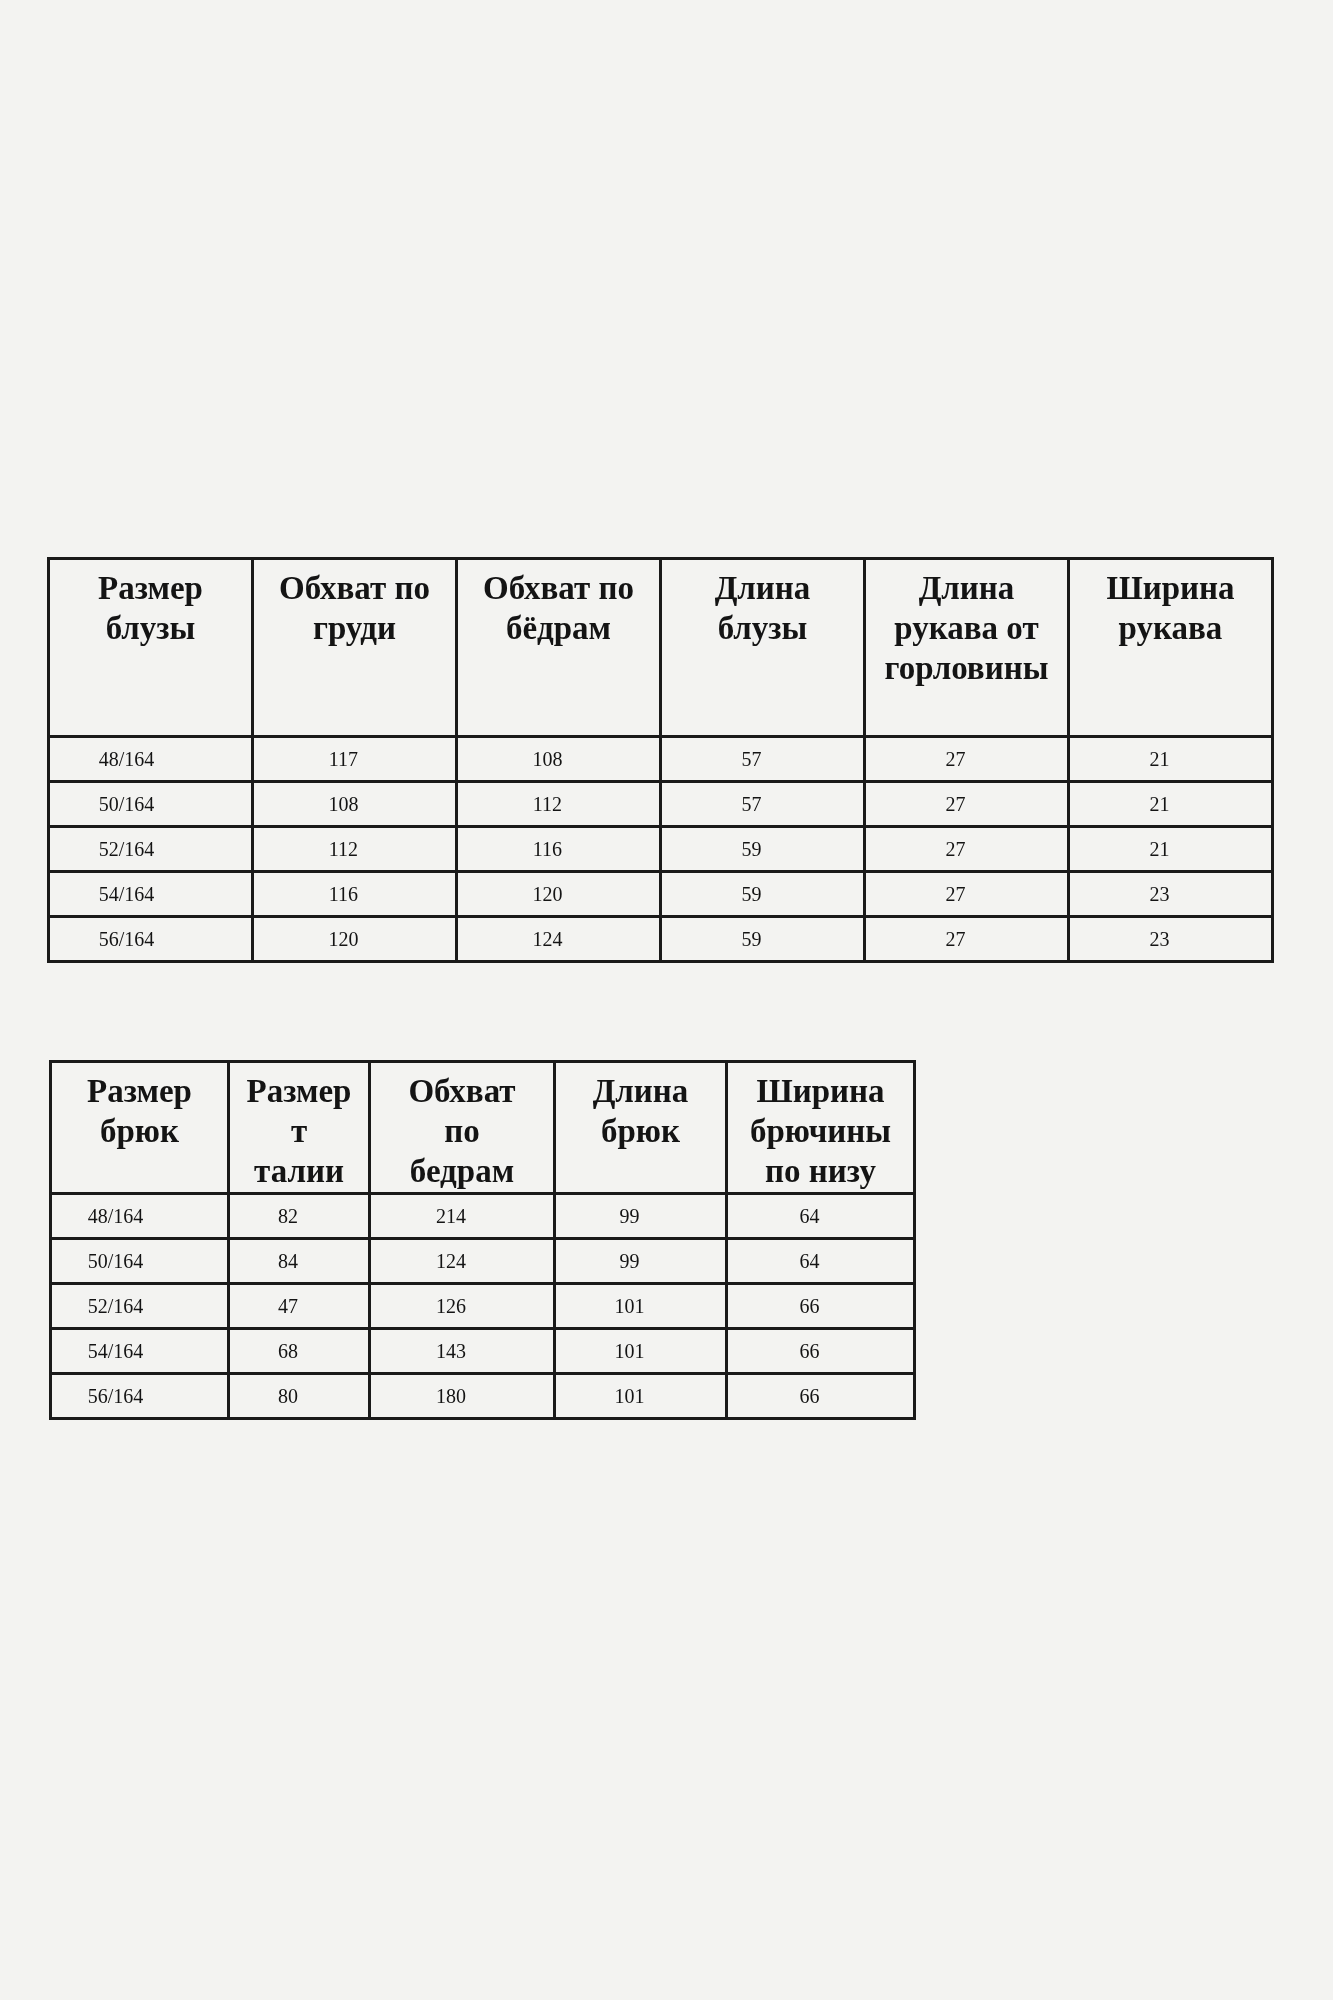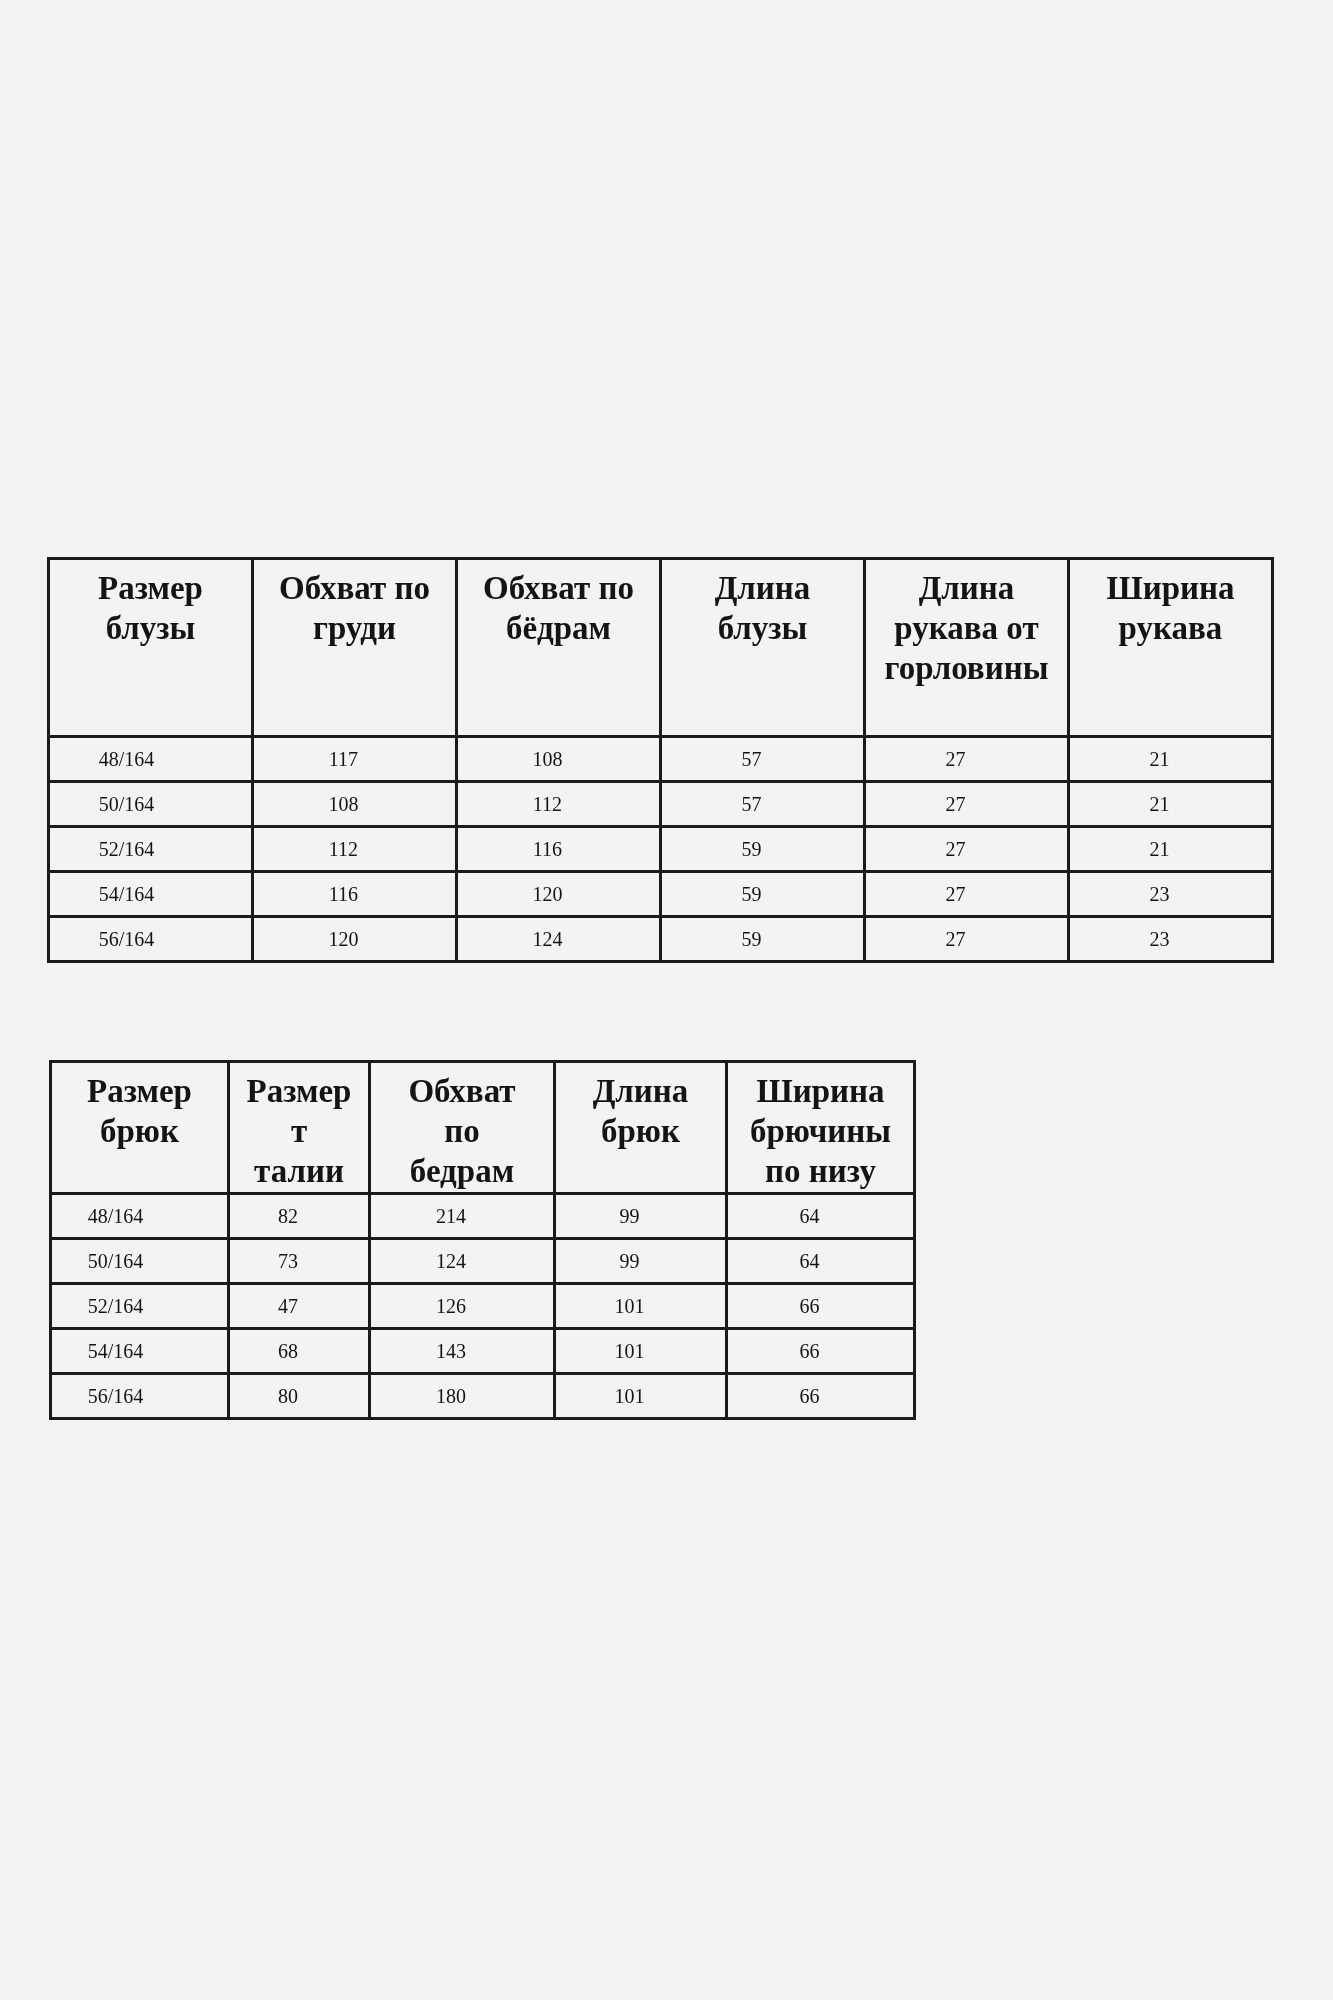--- a/index.html
+++ b/index.html
@@ -154,21 +154,21 @@
     <tbody>
         <tr>
           <td>48/164</td>
           <td>82</td>
           <td>214</td>
           <td>99</td>
           <td>64</td>
         </tr>
         <tr>
           <td>50/164</td>
-          <td>73</td>
+          <td>84</td>
           <td>124</td>
           <td>99</td>
           <td>64</td>
         </tr>
         <tr>
           <td>52/164</td>
           <td>47</td>
           <td>126</td>
           <td>101</td>
           <td>66</td>

